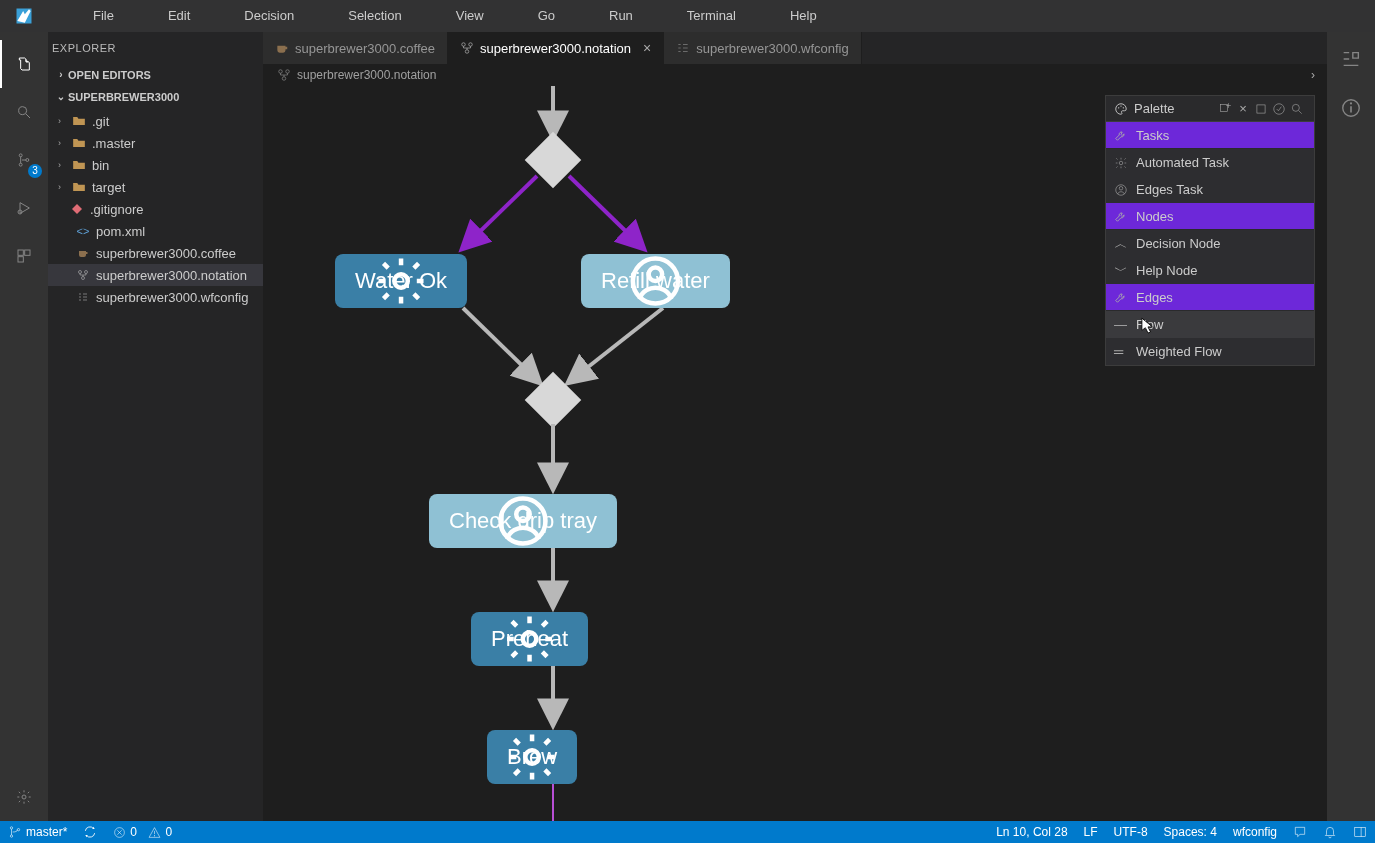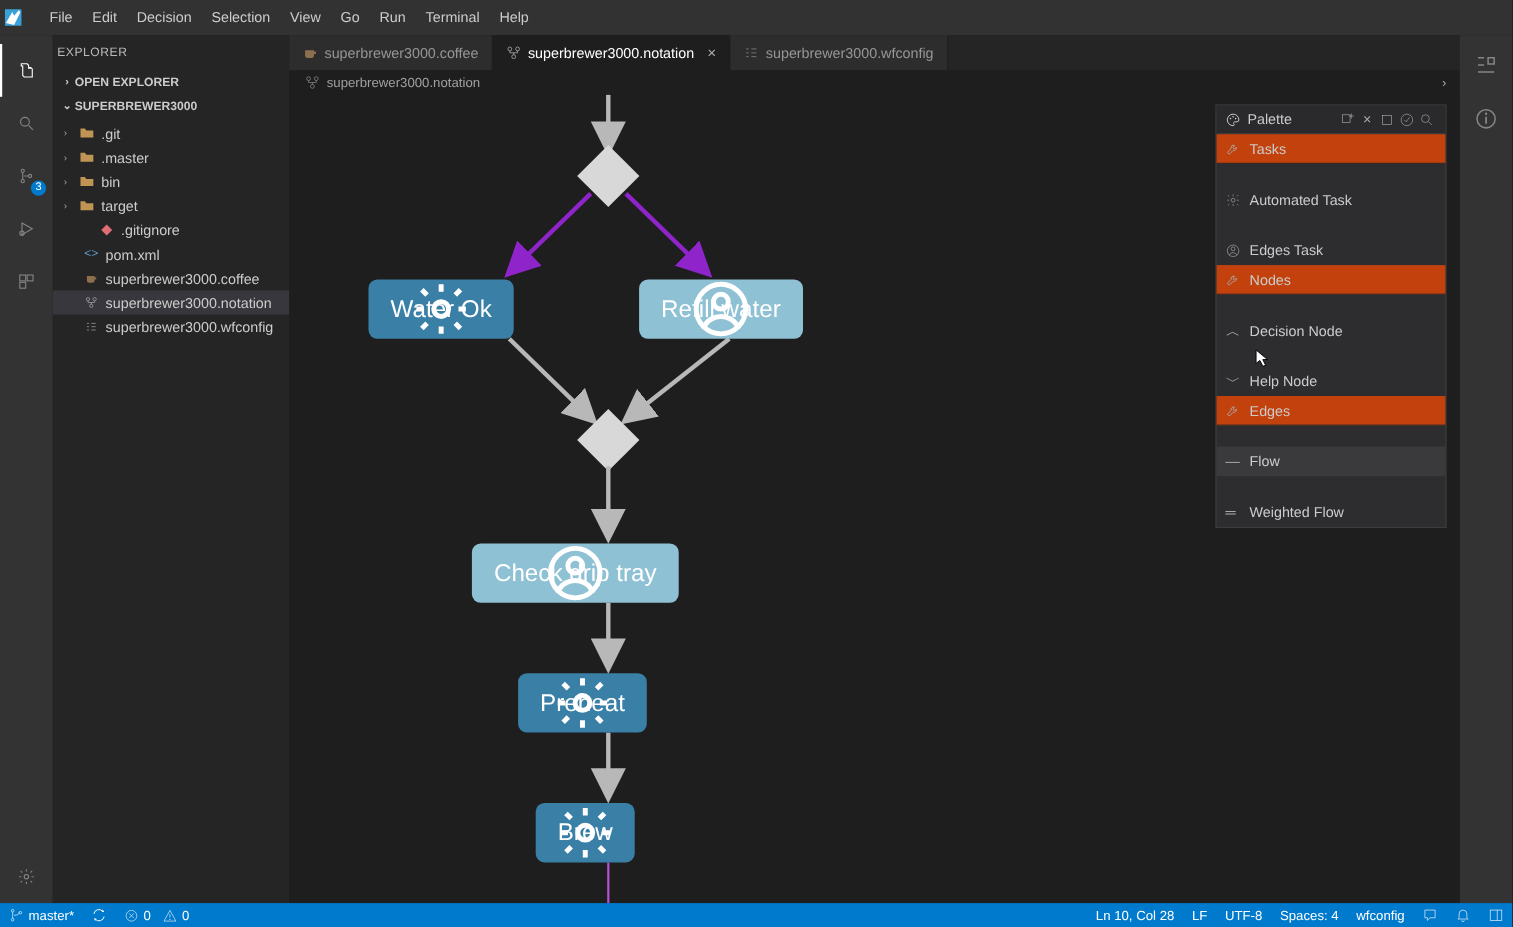--- a/index.html
+++ b/index.html
@@ -1,19 +1,19 @@
 <!DOCTYPE html>
 <html><head>
 <meta charset="utf-8">
 <style>
 * { margin:0; padding:0; box-sizing:border-box; font-family:"Segoe UI",Arial,sans-serif; }
 body { width:1375px; height:843px; background:#1e1e1e; color:#cccccc; font-size:13px; overflow:hidden; position:relative; }
 
 
-.menubar { height:32px; background:#323233; display:flex; align-items:center; padding-left:0; }
+.menubar { height:32px; background:#323233; display:flex; align-items:center; padding-left:12px;gap:36px; }
 .menubar .logo { width:24px; height:24px; margin-right:12px; display:flex; align-items:center; justify-content:center; }
 .menubar .mi { padding:0 9px; height:32px; line-height:32px; color:#cccccc; cursor:pointer; }
 
 
 .activitybar { position:absolute; left:0; top:32px; bottom:22px; width:48px; background:#333333; display:flex; flex-direction:column; align-items:center; padding-top:8px; }
 .activitybar .aicon { width:48px; height:48px; display:flex; align-items:center; justify-content:center; color:#858585; position:relative; cursor:pointer; }
 .activitybar .aicon.active { color:#ffffff; }
 .activitybar .aicon.active::before { content:""; position:absolute; left:0; top:0; bottom:0; width:2px; background:#fff; }
 .activitybar .spacer { flex:1; }
 .badge { position:absolute; bottom:6px; right:6px; background:#007acc; color:#fff; border-radius:8px; min-width:14px; height:14px; font-size:10px; line-height:14px; text-align:center; padding:0 3px; }
@@ -48,22 +48,22 @@
 .canvas svg { position:absolute; left:0; top:0; width:100%; height:100%; }
 .task { position:absolute; border-radius:8px; color:#fff; display:flex; align-items:center; gap:12px; padding:0 20px; font-size:22px; font-weight:500; }
 .task.auto { background:#3a7fa6; }
 .task.manual { background:#8fc1d4; color:#fff; }
 
 
 .palette { position:absolute; right:60px; top:95px; width:210px; background:#2d2d30; border:1px solid #3c3c3c; color:#ccc; font-size:13px; }
 .palette .phdr { height:26px; display:flex; align-items:center; padding:0 8px; border-bottom:1px solid #3c3c3c; background:#2a2a2c;justify-content:center; }
 .palette .phdr .ptitle { flex:1; display:flex; align-items:center; gap:6px; }
 .palette .phdr .pbtn { width:18px; height:18px; display:flex; align-items:center; justify-content:center; color:#aaa; cursor:pointer; }
-.palette .pcat { height:27px; display:flex; align-items:center; padding:0 8px; background:#c2410c; border-bottom:1px solid #2a2a2c; gap:8px; }
-.palette .pitem { height:27px; display:flex; align-items:center; padding:0 8px; gap:8px; cursor:pointer;margin-top:19px; }
+.palette .pcat { height:27px; display:flex; align-items:center; padding:0 8px; background:#6d28d9; border-bottom:1px solid #2a2a2c; gap:8px; }
+.palette .pitem { height:27px; display:flex; align-items:center; padding:0 8px; gap:8px; cursor:pointer; }
 .palette .pitem.hovered { background:#3a3a3d; }
 
 
 .statusbar { position:absolute; left:0; right:0; bottom:0; height:22px; background:#007acc; color:#fff; display:flex; align-items:center; font-size:12px; }
 .statusbar .sseg { padding:0 8px; height:22px; display:flex; align-items:center; gap:4px; cursor:pointer; }
 .statusbar .spacer { flex:1; }
 
 svg.icon { width:16px; height:16px; }
 .cursor-arrow { position:absolute; width:14px; height:18px; }
 </style>
@@ -128,21 +128,21 @@
         <circle cx="12" cy="12" r="3" fill="none" stroke="currentColor" stroke-width="1.5"></circle>
         <path fill="none" stroke="currentColor" stroke-width="1.5" d="M12 2v3M12 19v3M4.2 4.2l2.1 2.1M17.7 17.7l2.1 2.1M2 12h3M19 12h3M4.2 19.8l2.1-2.1M17.7 6.3l2.1-2.1"></path>
       </svg>
   </div>
 </div>
 
 <div class="sidebar">
   <div class="sb-title">EXPLORER</div>
   <div class="section-hdr">
       <span class="chev">›</span>
-      <span>OPEN EXPLORER</span>
+      <span>OPEN EDITORS</span>
     </div>
   <div class="section-hdr">
       <span class="chev">⌄</span>
       <span>SUPERBREWER3000</span>
     </div>
   <div class="tree">
     <div class="row">
         <span class="chev">›</span>
         <span class="ficon">
           <svg width="14" height="14" viewBox="0 0 24 24">
@@ -171,21 +171,21 @@
       </div>
     <div class="row">
         <span class="chev">›</span>
         <span class="ficon">
           <svg width="14" height="14" viewBox="0 0 24 24">
             <path fill="#c09553" d="M2 5h7l2 3h11v11H2z"></path>
           </svg>
         </span>
         <span>target</span>
       </div>
-    <div class="row" style="padding-left:40px">
+    <div class="row" style="padding-left:20px">
         <span class="ficon">
           <svg width="12" height="12" viewBox="0 0 24 24">
             <path fill="#e06c75" d="M12 2l10 10-10 10L2 12z"></path>
           </svg>
         </span>
         <span>.gitignore</span>
       </div>
     <div class="row" style="padding-left:26px">
         <span class="ficon" style="color:#5e9fd4;font-size:11px;">&lt;&gt;</span>
         <span>pom.xml</span>

